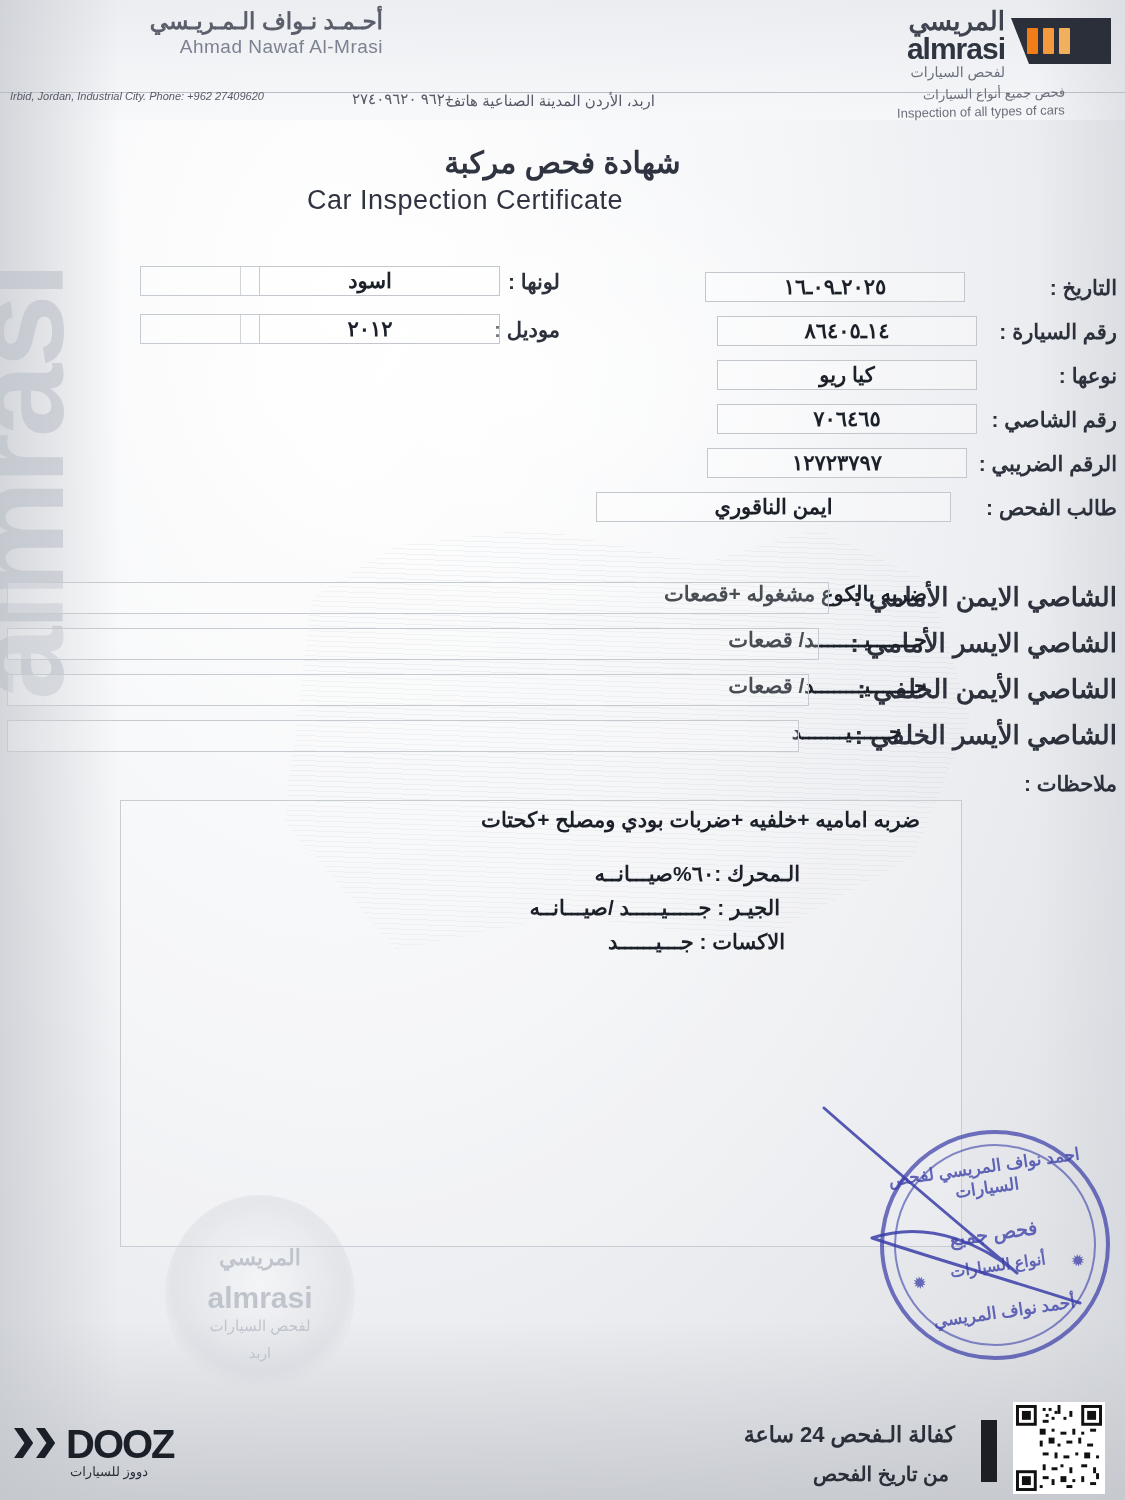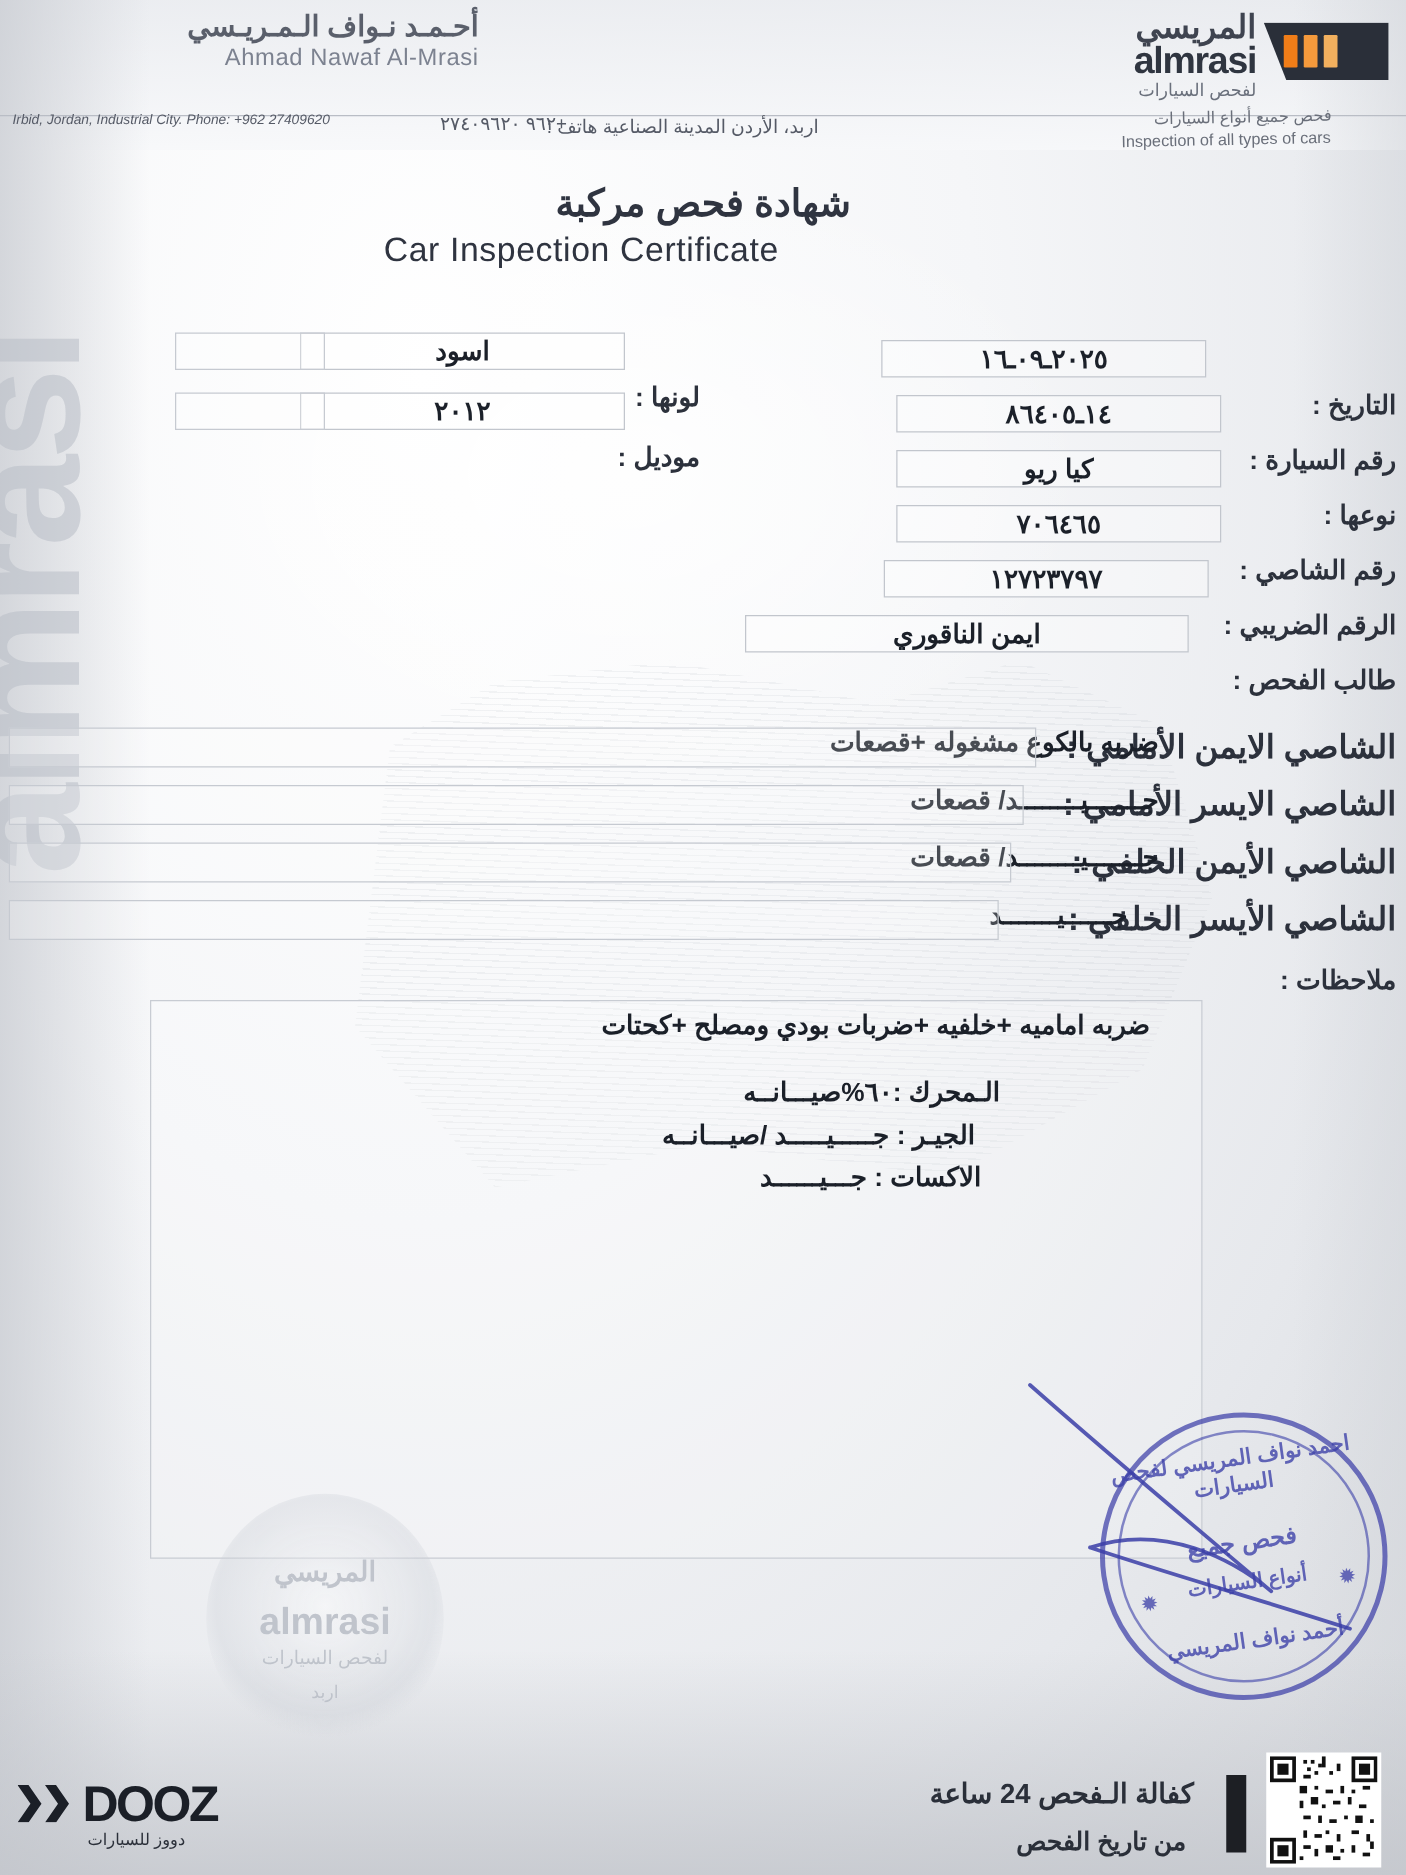--- a/index.html
+++ b/index.html
@@ -59,21 +59,21 @@
   .hrule{position:absolute;left:0;top:92px;width:1125px;height:1px;background:#b9bdc5;}
   .addr-en{position:absolute;left:10px;top:90px;font-size:11px;color:#555a66;font-style:italic;}
   .addr-ar{position:absolute;right:470px;top:92px;font-size:15px;color:#555a66;direction:rtl;}
   .addr-ar2{position:absolute;left:352px;top:90px;font-size:15px;color:#555a66;direction:rtl;}
   .insp-types-en{position:absolute;right:60px;top:104px;font-size:13px;color:#6a6f7a;transform:rotate(-1.2deg);}
   .insp-types-ar{position:absolute;right:60px;top:86px;font-size:13px;color:#6a6f7a;direction:rtl;transform:rotate(-1.2deg);}
 
   
   .title-ar{position:absolute;left:0;top:145px;width:1125px;text-align:center;font-size:30px;font-weight:bold;color:#2f3440;direction:rtl;}
   .title-en{position:absolute;left:0;top:185px;width:930px;text-align:center;font-size:27px;color:#2f3440;letter-spacing:.5px;}
-  .lbl{font-size:21px;font-weight:bold;color:#2c313c;white-space:nowrap;margin-top:36px;}
+  .lbl{font-size:21px;font-weight:bold;color:#2c313c;white-space:nowrap;}
   .valbox{
     border:1px solid #c2c6cd;background:rgba(255,255,255,.35);
     display:flex;align-items:center;justify-content:center;
     height:30px;box-sizing:border-box;font-size:21px;font-weight:bold;color:#1b2029;
   }
   .blankbox{border:1px solid #c6cad1;background:rgba(255,255,255,.25);height:30px;box-sizing:border-box;}
 
   
   #right-col{position:absolute;right:8px;top:272px;width:560px;}
   .rrow{position:relative;height:44px;direction:rtl;}

